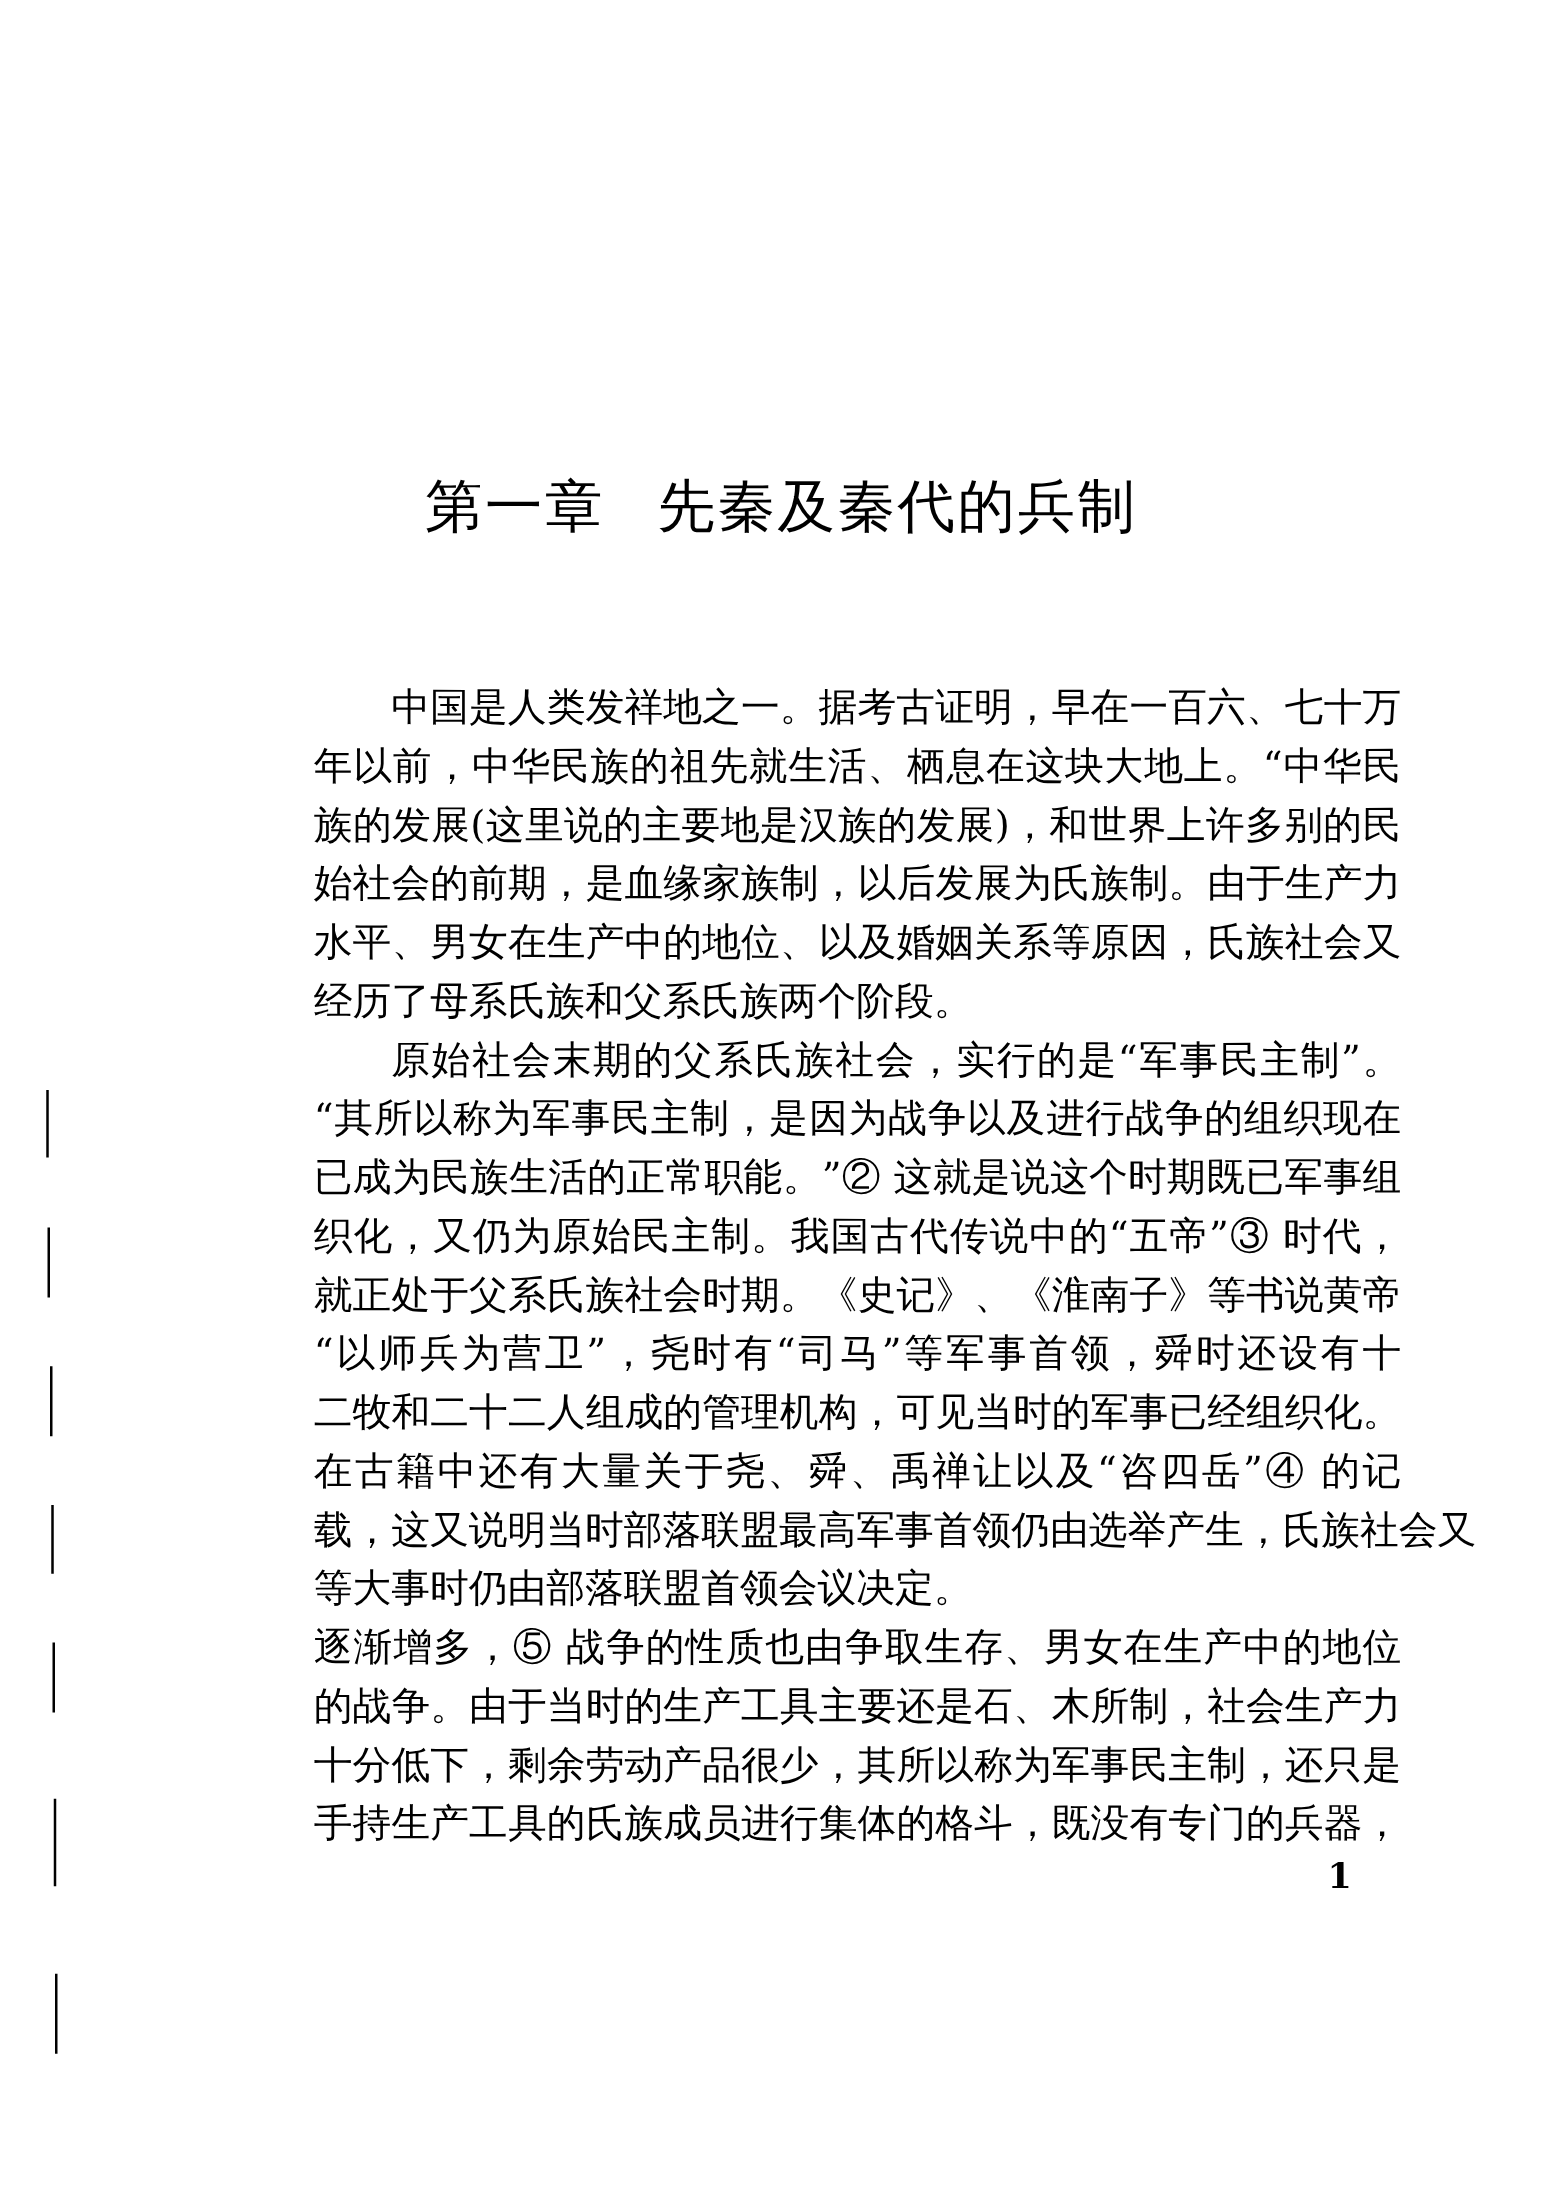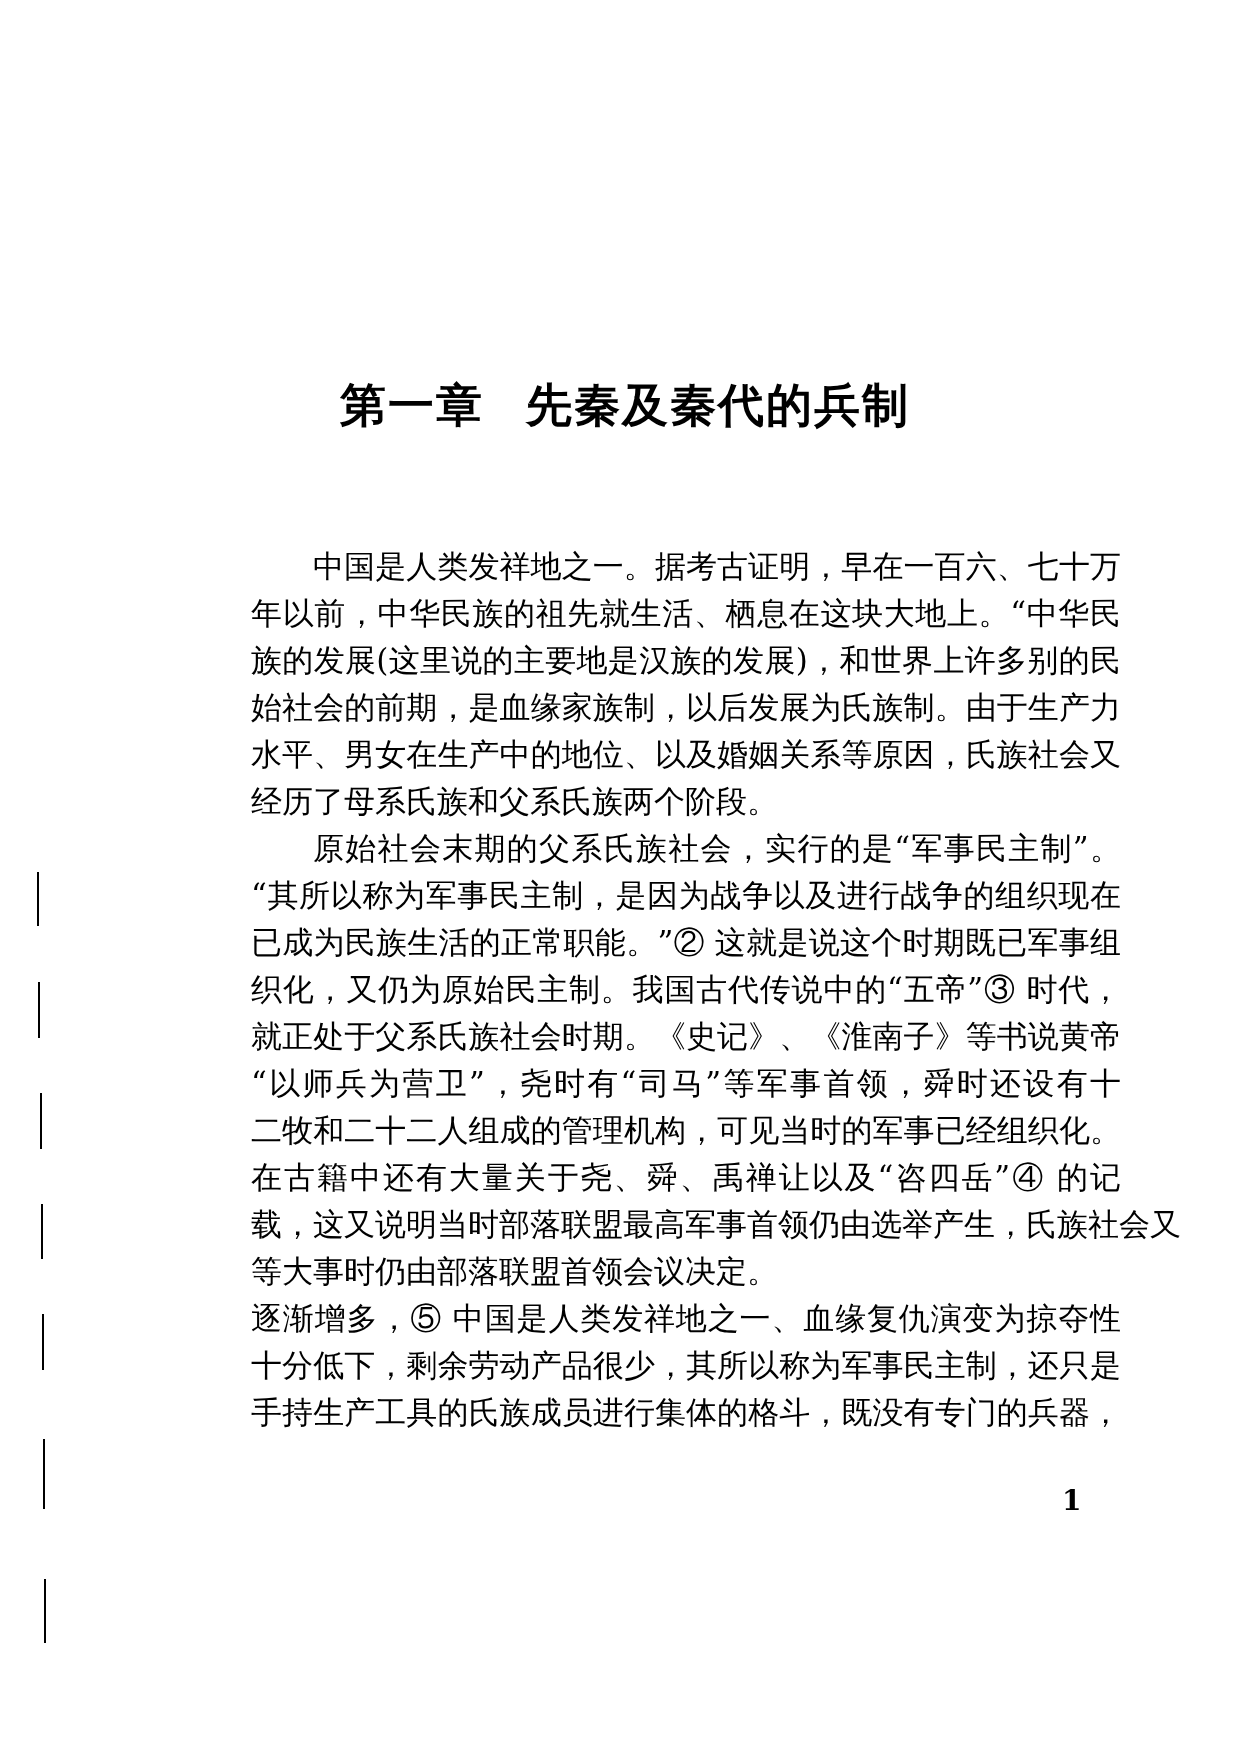--- a/index.html
+++ b/index.html
@@ -15,21 +15,21 @@
       font-family: "DejaVu Serif", "Liberation Serif", serif;
       color: #000000;
     }
     .chapter-title {
       position: absolute;
       left: 0;
       width: 1240px;
       top: 375px;
       text-align: center;
       font-size: 46px;
-      font-weight: bold;
+      font-weight: normal;
       letter-spacing: 2px;
       line-height: 60px;
       padding-left: 10px;
       box-sizing: border-box;
     }
     .chapter-title .num { margin-right: 42px; }
     .body-text {
       position: absolute;
       left: 251px;
       top: 543px;
@@ -85,21 +85,22 @@
     <span class="line">织化，又仍为原始民主制。我国古代传说中的“五帝”③ 时代，</span>
     <span class="line">就正处于父系氏族社会时期。《史记》、《淮南子》等书说黄帝</span>
     <span class="line">“以师兵为营卫”，尧时有“司马”等军事首领，舜时还设有十</span>
     <span class="line">二牧和二十二人组成的管理机构，可见当时的军事已经组织化。</span>
     <span class="line">在古籍中还有大量关于尧、舜、禹禅让以及“咨四岳”④ 的记</span>
     <span class="line">载，这又说明当时部落联盟最高军事首领仍由选举产生，氏族社会又</span>
     <span class="line last">等大事时仍由部落联盟首领会议决定。</span>
   </div>
 
   <div>
-    <span class="line">逐渐增多，⑤ 中国是人类发祥地之一、血缘复仇演变为掠夺性</span>
+    <span class="line">逐渐增多，⑤ 战争的性质也由争取生存、男女在生产中的地位</span>
+    <span class="line">的战争。由于当时的生产工具主要还是石、木所制，社会生产力</span>
     <span class="line">十分低下，剩余劳动产品很少，其所以称为军事民主制，还只是</span>
     <span class="line">手持生产工具的氏族成员进行集体的格斗，既没有专门的兵器，</span>
   </div>
 </div>
 
 <div class="page-number">1</div>
 
 <div id="binding-marks">
     <div class="binding-mark" style="left: 37px; top: 872px; height: 54px;"></div>
     <div class="binding-mark" style="left: 38px; top: 982px; height: 56px;"></div>

